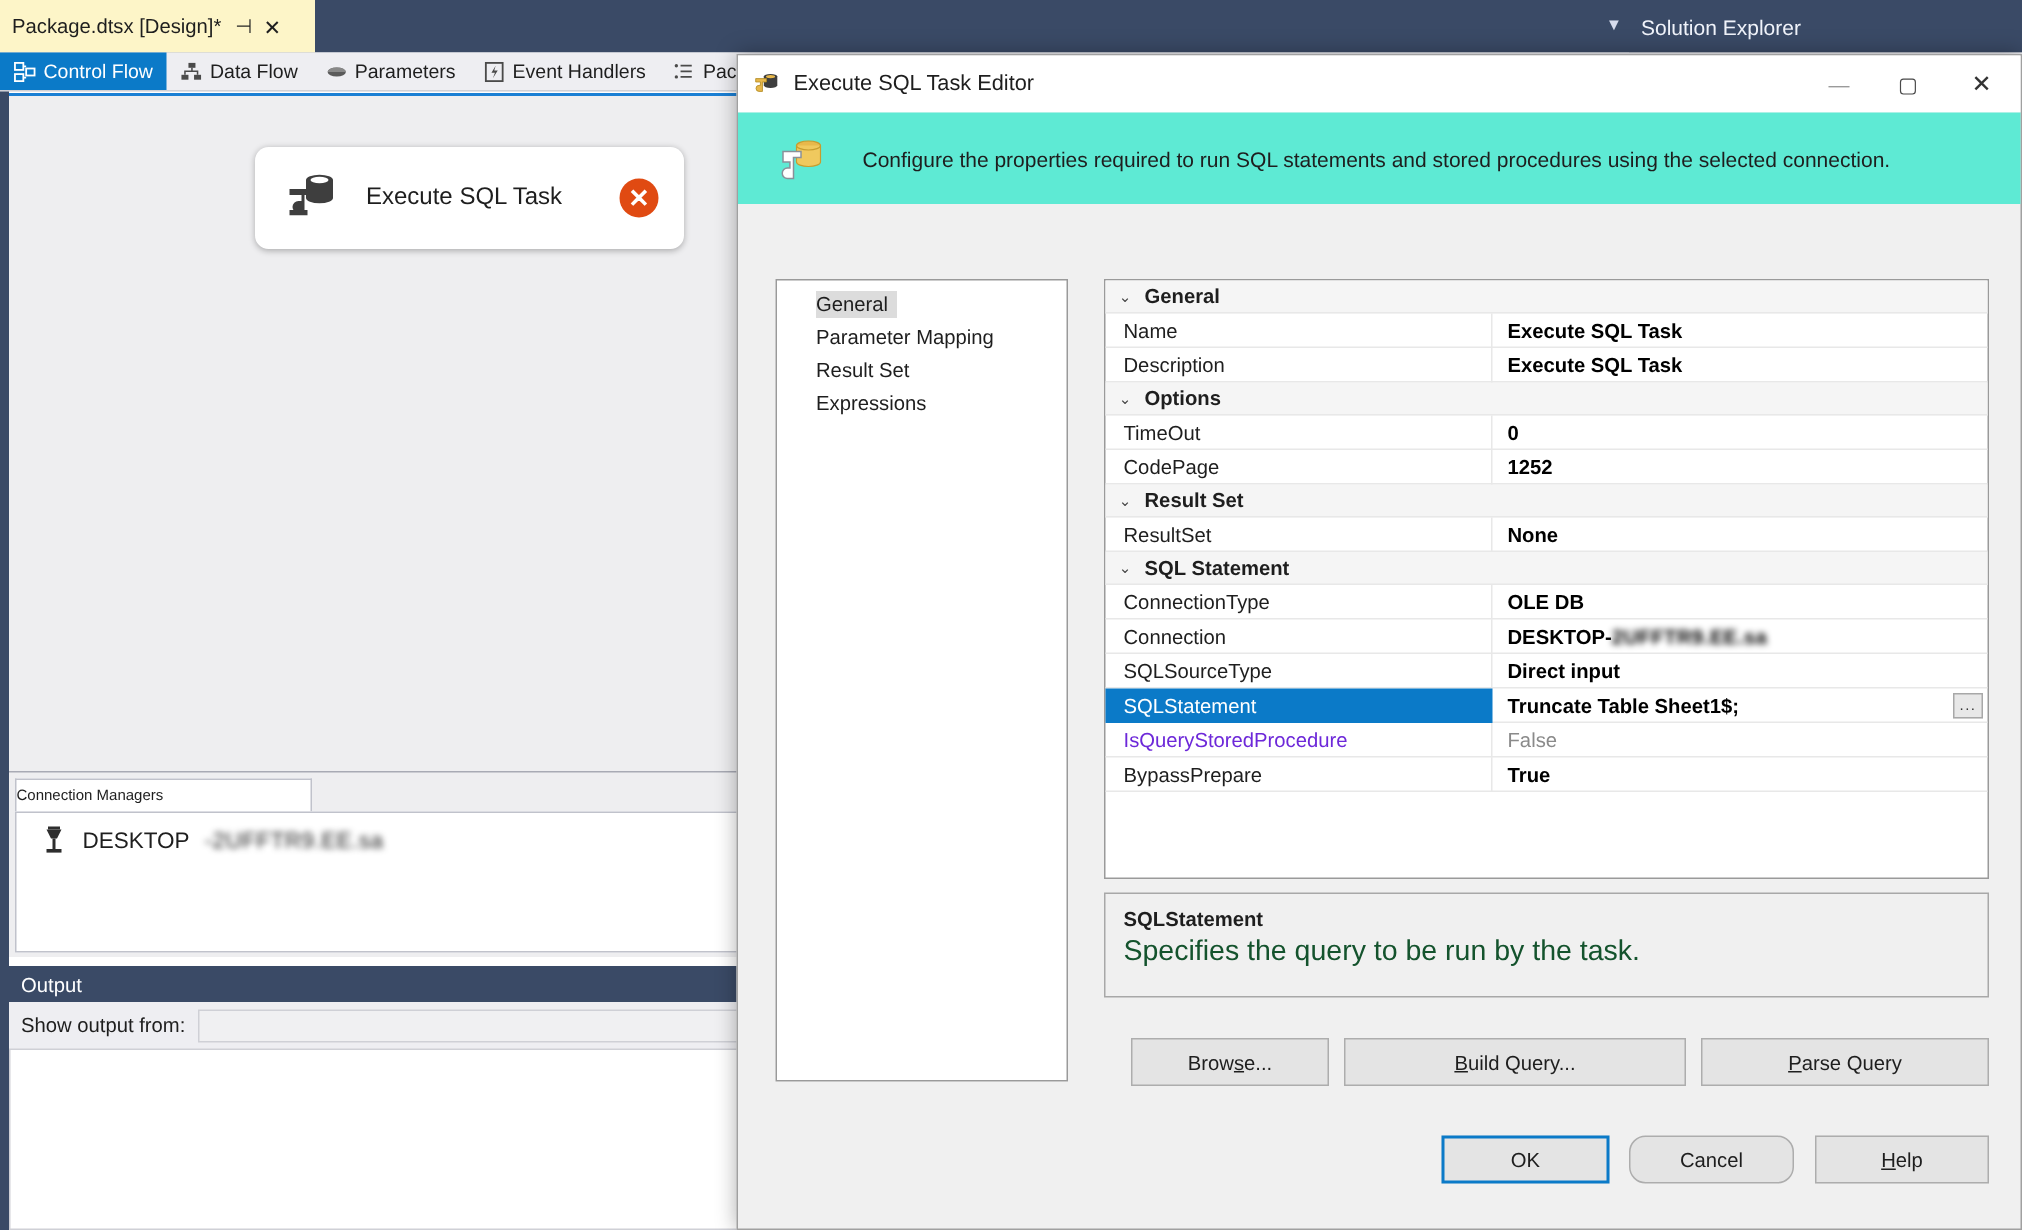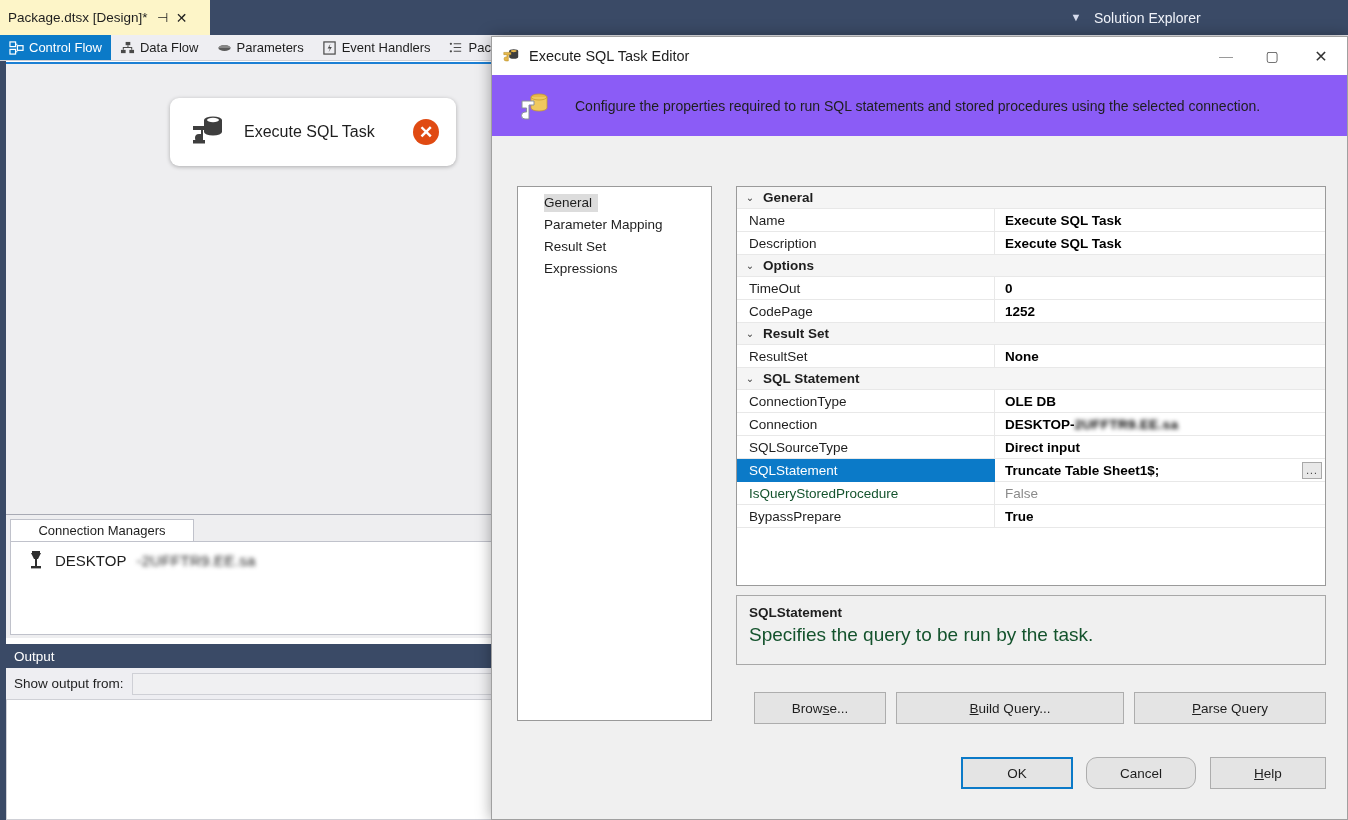--- a/index.html
+++ b/index.html
@@ -97,24 +97,24 @@
     line-height: 1;
   }
 
   
   .cm-panel {
     position: absolute; left: 6px; top: 514px; width: 1342px; height: 124px;
     background: #eeeef0;
     border-top: 1px solid #a8aab4;
   }
   .cm-tab {
-    position: absolute; left: 4px; top: 4px; width: 184px; height: 22px;
+    position: absolute; left: 4px; top: 4px; width: 198px; height: 22px;
     background: #ffffff; border: 1px solid #c0c2cb; border-bottom: none;
-    display: flex; align-items: center; justify-content: center;
-    font-size: 13px; color: #1e1e1e;
+    display: flex; align-items: center; justify-content: flex-start;
+    font-size: 10px; color: #1e1e1e;
   }
   .cm-body {
     position: absolute; left: 4px; top: 26px; width: 1340px; height: 94px;
     background: #ffffff; border: 1px solid #c0c2cb;
   }
   .cm-item {
     display: flex; align-items: center; gap: 10px;
     padding: 8px 0 0 16px; font-size: 15px; color: #1e1e1e;
   }
   .blurred {
@@ -186,21 +186,21 @@
   }
   .winbtn {
     width: 46px; display: flex; align-items: center; justify-content: center;
     font-size: 14px; color: #4a4a4a;
   }
   .winbtn.min { color: #9a9a9a; }
   .winbtn.close { font-size: 16px; color: #333; width: 52px; }
 
   .dlg-banner {
     position: absolute; left: 0; top: 38px; width: 855px; height: 61px;
-    background: #8b5cf6;
+    background: #5eead4;
     display: flex; align-items: center;
   }
   .banner-icon { margin-left: 27px; width: 30px; height: 32px; display:block; }
   .banner-text {
     margin-left: 26px; font-size: 14px; color: #1e1e1e;
   }
 
   
   .nav-list {
     position: absolute; left: 25px; top: 149px;
@@ -245,21 +245,21 @@
     width: 258px; padding-left: 12px; color: #1e1e1e;
     overflow: hidden; white-space: nowrap;
     border-right: 1px solid #e8e8e8;
     height: 23px; line-height: 23px;
   }
   .pg-val {
     flex: 1; padding-left: 10px; color: #000; font-weight: bold;
     white-space: nowrap; overflow: hidden;
     height: 23px; line-height: 23px;
   }
-  .pg-row.dim .pg-name { color: #14532d; }
+  .pg-row.dim .pg-name { color: #6d28d9; }
   .pg-row.dim .pg-val { color: #8a8a8a; font-weight: normal; }
   .pg-row.selected .pg-name {
     background: #0b7ac8; color: #ffffff;
     border-right: none;
   }
   .pg-ellipsis {
     position: absolute; right: 3px; top: 3px;
     width: 20px; height: 17px;
     background: #e8e8e8; border: 1px solid #a8a8a8;
     font-size: 10px; color: #333; font-weight: normal;

